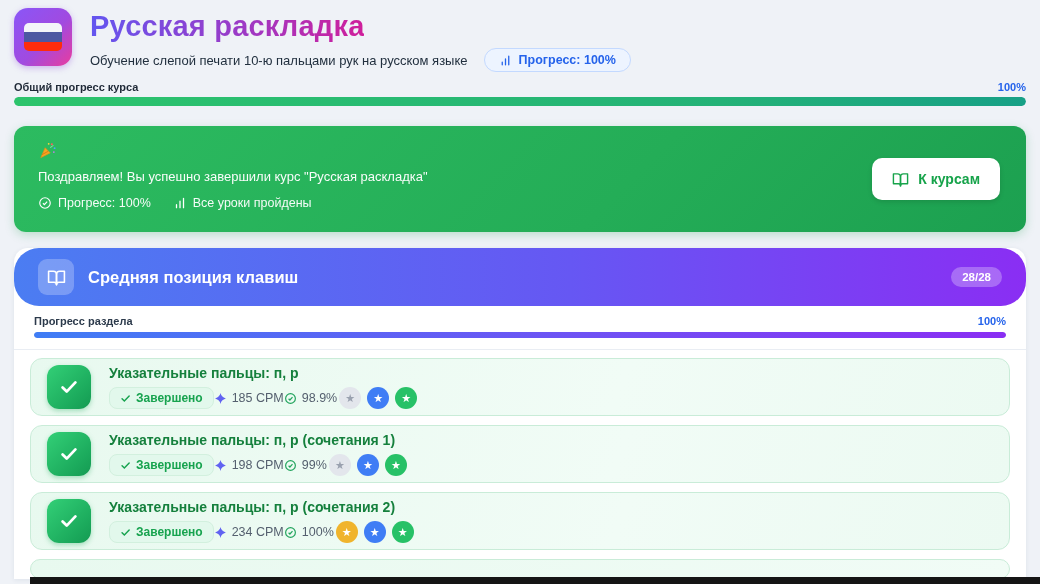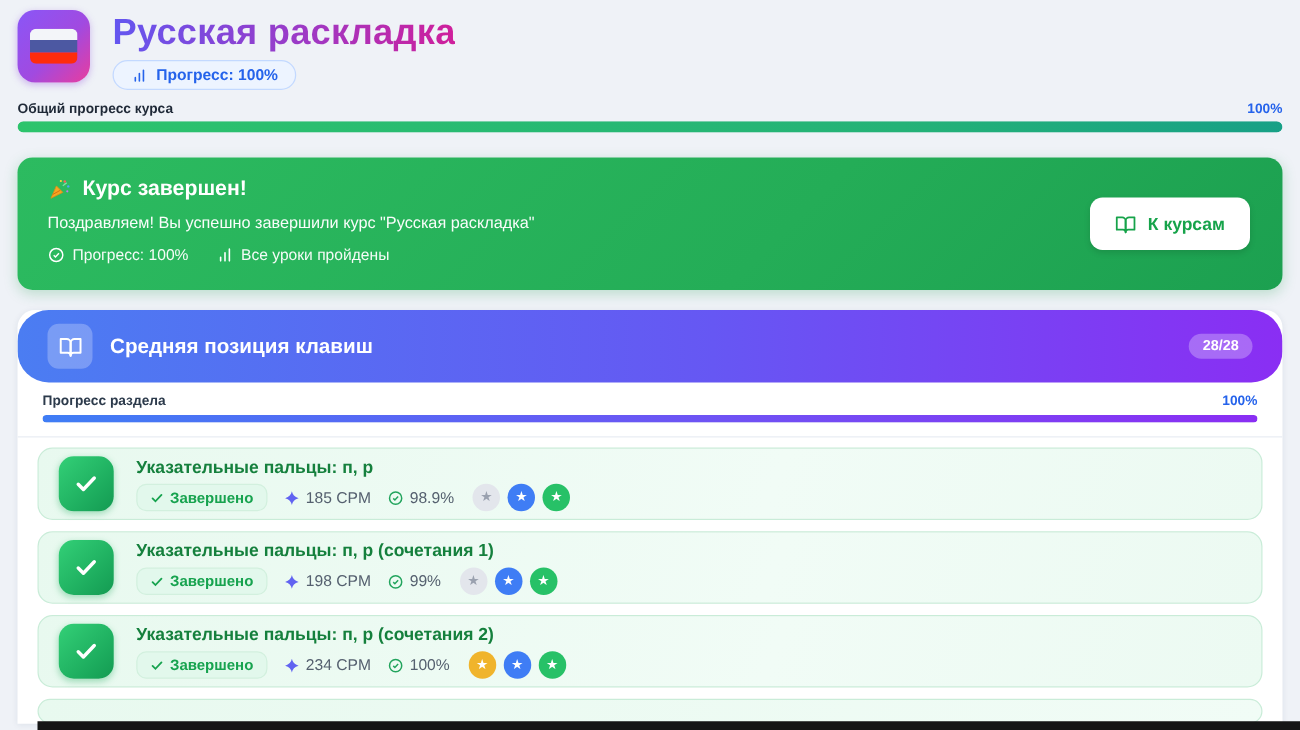--- a/index.html
+++ b/index.html
@@ -97,21 +97,21 @@
     background:linear-gradient(110deg,#e8f9ef 0%,#f1fcf6 60%,#ecfaf2 100%);
     display:flex; align-items:center; gap:18px; padding:11px 16px; cursor:pointer;
   }
   .check-square {
     width:44px; height:44px; border-radius:12px; flex:0 0 auto;
     background:linear-gradient(135deg,#33d077 0%,#1cab5d 70%,#149a52 100%);
     display:flex; align-items:center; justify-content:center;
     box-shadow:0 2px 5px rgba(30,170,90,.35);
   }
   .lesson-title { font-size:14px; font-weight:700; color:#15803d; }
-  .lesson-meta { margin-top:6px; display:flex; align-items:center; gap:13px; }
+  .lesson-meta { margin-top:6px; display:flex; align-items:center; }
   .status-pill {
     display:inline-flex; align-items:center; gap:5px;
     background:#e2f8ec; border:1px solid #d2f0de; border-radius:8px;
     padding:3px 10px; font-size:12px; font-weight:600; color:#17a34f;
   }
   .meta-item { display:inline-flex; align-items:center; gap:5px; font-size:12.5px; color:#55606f; }
   .sparkle-wrap { color:#6163f1; display:flex; }
   .acc-wrap { color:#22a45d; display:flex; }
   .stars { display:inline-flex; align-items:center; gap:6px; margin-left:2px; }
   .star {
@@ -138,20 +138,21 @@
     <div class="app-icon">
       <div class="flag">
         <div class="f-white"></div>
           <div class="f-blue"></div>
           <div class="f-red"></div>
       </div>
     </div>
     <div class="header-text">
       <div class="page-title">Русская раскладка</div>
       <div class="subtitle-row">
+        <span class="subtitle">Обучение слепой печати 10-ю пальцами рук на русском языке</span>
         <span class="progress-pill">
           <span style="display:flex;">
             <svg width="13" height="13" viewBox="0 0 24 24" fill="none" stroke="currentColor" stroke-width="2.4" stroke-linecap="round">
                 <path d="M6 20v-5M12 20V9M18 20V4"></path>
               </svg>
           </span>
           <span>Прогресс: 100%</span>
         </span>
       </div>
     </div>
@@ -171,21 +172,20 @@
         <svg width="19" height="19" viewBox="0 0 24 24">
           <path d="M3.5 21 L9 8.5 L15.5 15 Z" fill="#f6a623" stroke="#e08f12" stroke-width="0.8"></path>
           <path d="M5.2 17.2 L12.8 13" stroke="#d96f10" stroke-width="1" fill="none"></path>
           <path d="M15.5 8.5 C17 7 17.5 6.5 19.5 5.5" stroke="#7ce0a3" stroke-width="1.3" fill="none"></path>
           <circle cx="17.5" cy="4" r="1.3" fill="#ff5d5d"></circle>
           <circle cx="21" cy="9" r="1.2" fill="#4da3ff"></circle>
           <circle cx="13.5" cy="3.5" r="1.1" fill="#ffd93b"></circle>
           <circle cx="20" cy="14" r="1.1" fill="#c678f0"></circle>
         </svg>
       </span>
-      <span>Курс завершен!</span>
     </div>
     <div class="banner-message">Поздравляем! Вы успешно завершили курс "Русская раскладка"</div>
     <div class="banner-meta">
       <span class="meta">
         <span style="display:flex;">
           <svg width="14" height="14" viewBox="0 0 24 24" fill="none" stroke="#ffffff" stroke-width="2">
               <circle cx="12" cy="12" r="9"></circle>
               <path d="M8.5 12.4l2.4 2.4 4.8-5.2"></path>
             </svg>
         </span>

